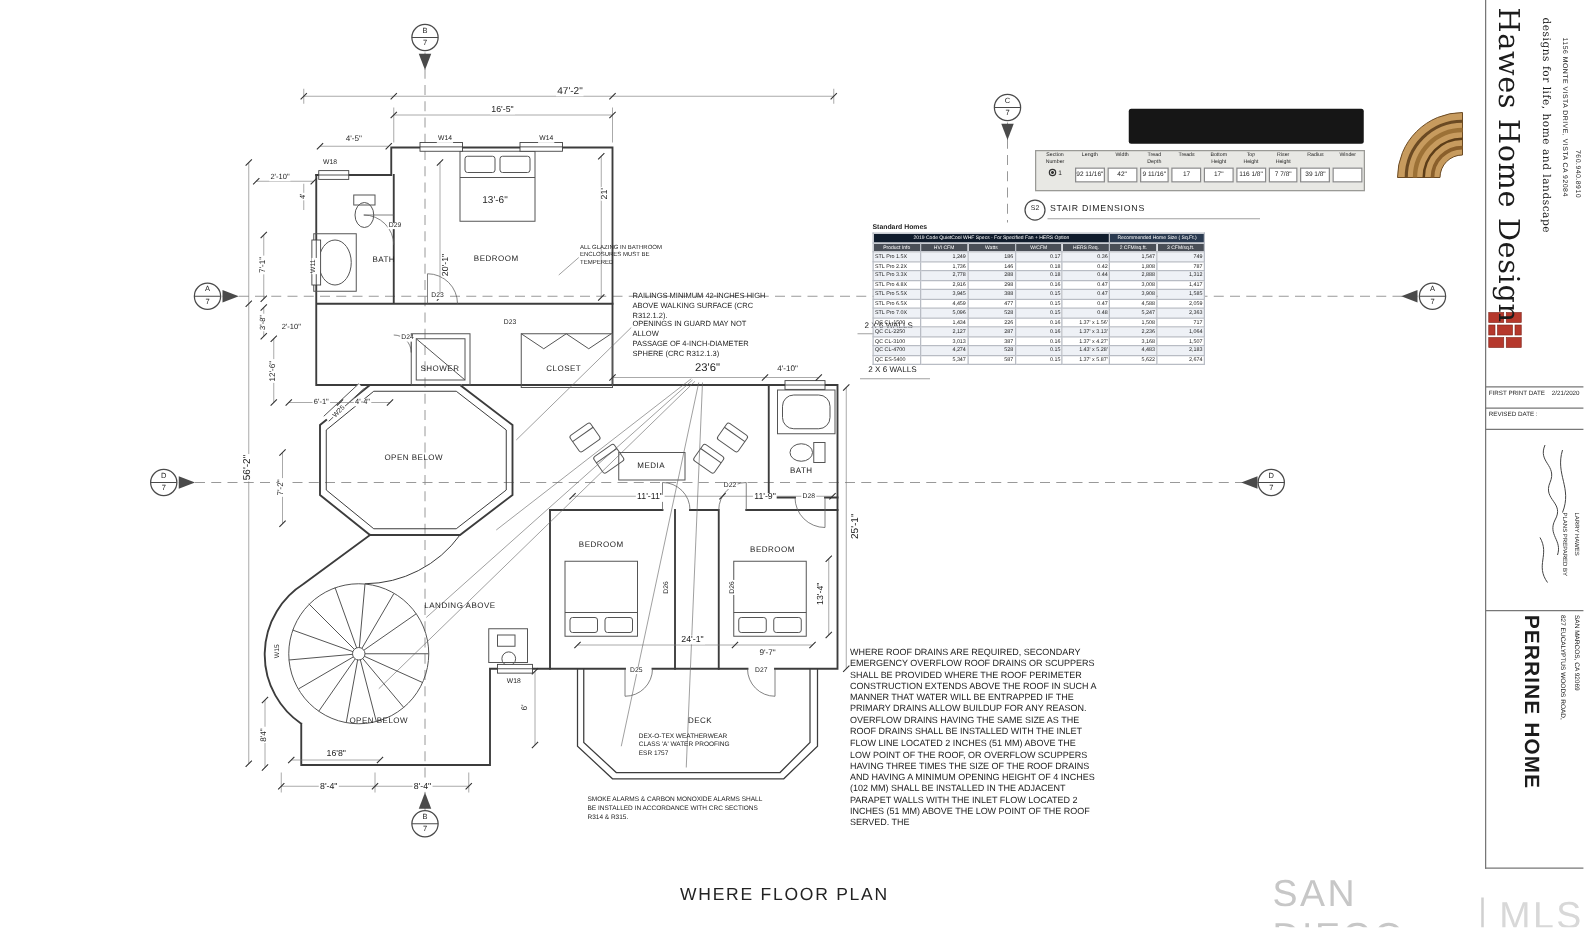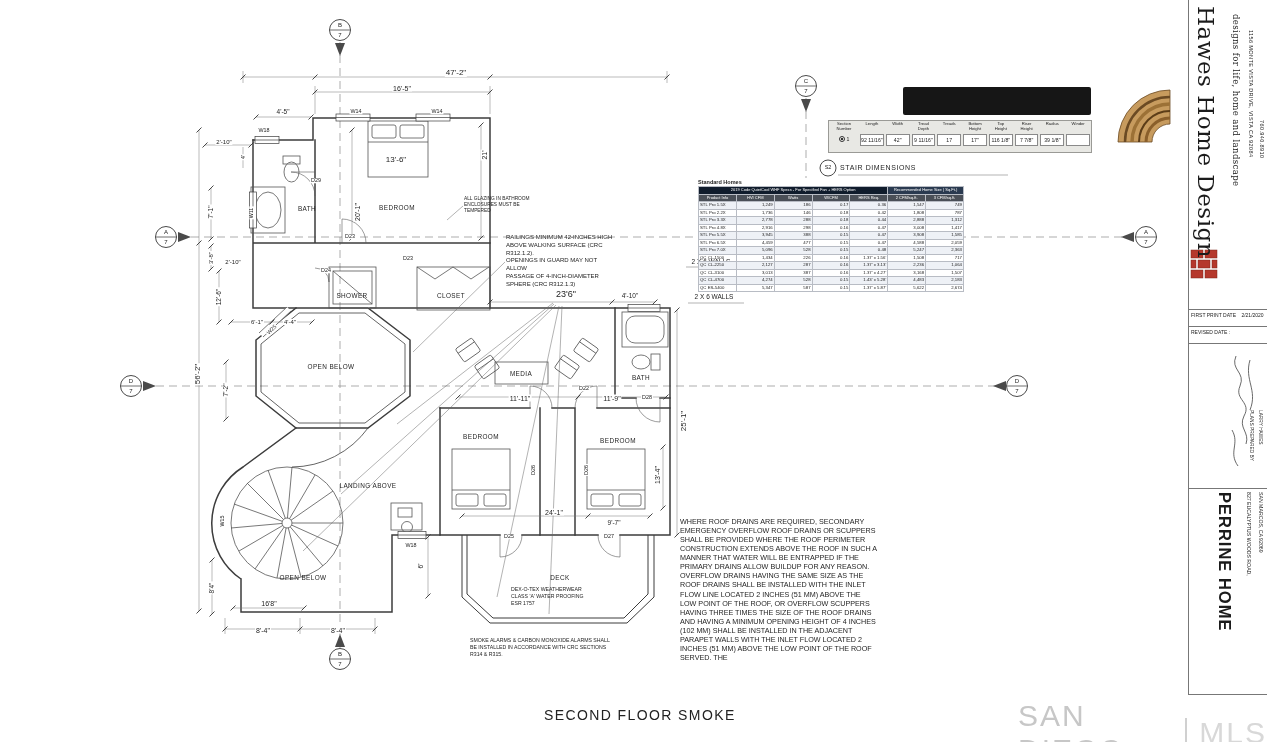--- a/index.html
+++ b/index.html
@@ -554,20 +554,20 @@
   </div>
   <div class="tl" style="left:1191px;top:330px;font-size:5px">REVISED DATE :</div>
 
   <div class="vtext-lr" style="left:1246px;top:410px;height:85px;font-size:4.8px;line-height:2">PLANS PREPARED BY
 LARRY HAWES
 HAWES HOME DESIGN</div>
   <div class="vtext project" style="left:1215px;top:492px;height:175px">PERRINE HOME</div>
   <div class="vtext-lr" style="left:1243px;top:492px;height:165px;font-size:5.2px;line-height:2.2">827 EUCALYPTUS WOODS ROAD,
 SAN MARCOS, CA 92069</div>
 
-  <div class="plantitle">SECOND FLOOR SMOKE</div>
+  <div class="plantitle">WHERE FLOOR PLAN</div>
   <div class="watermark">
     <span class="wm-left">SAN DIEGO</span>
     <span class="wm-div"></span>
     <span class="wm-right">MLS</span>
   </div>
 
 </div>
 
 </body></html>

